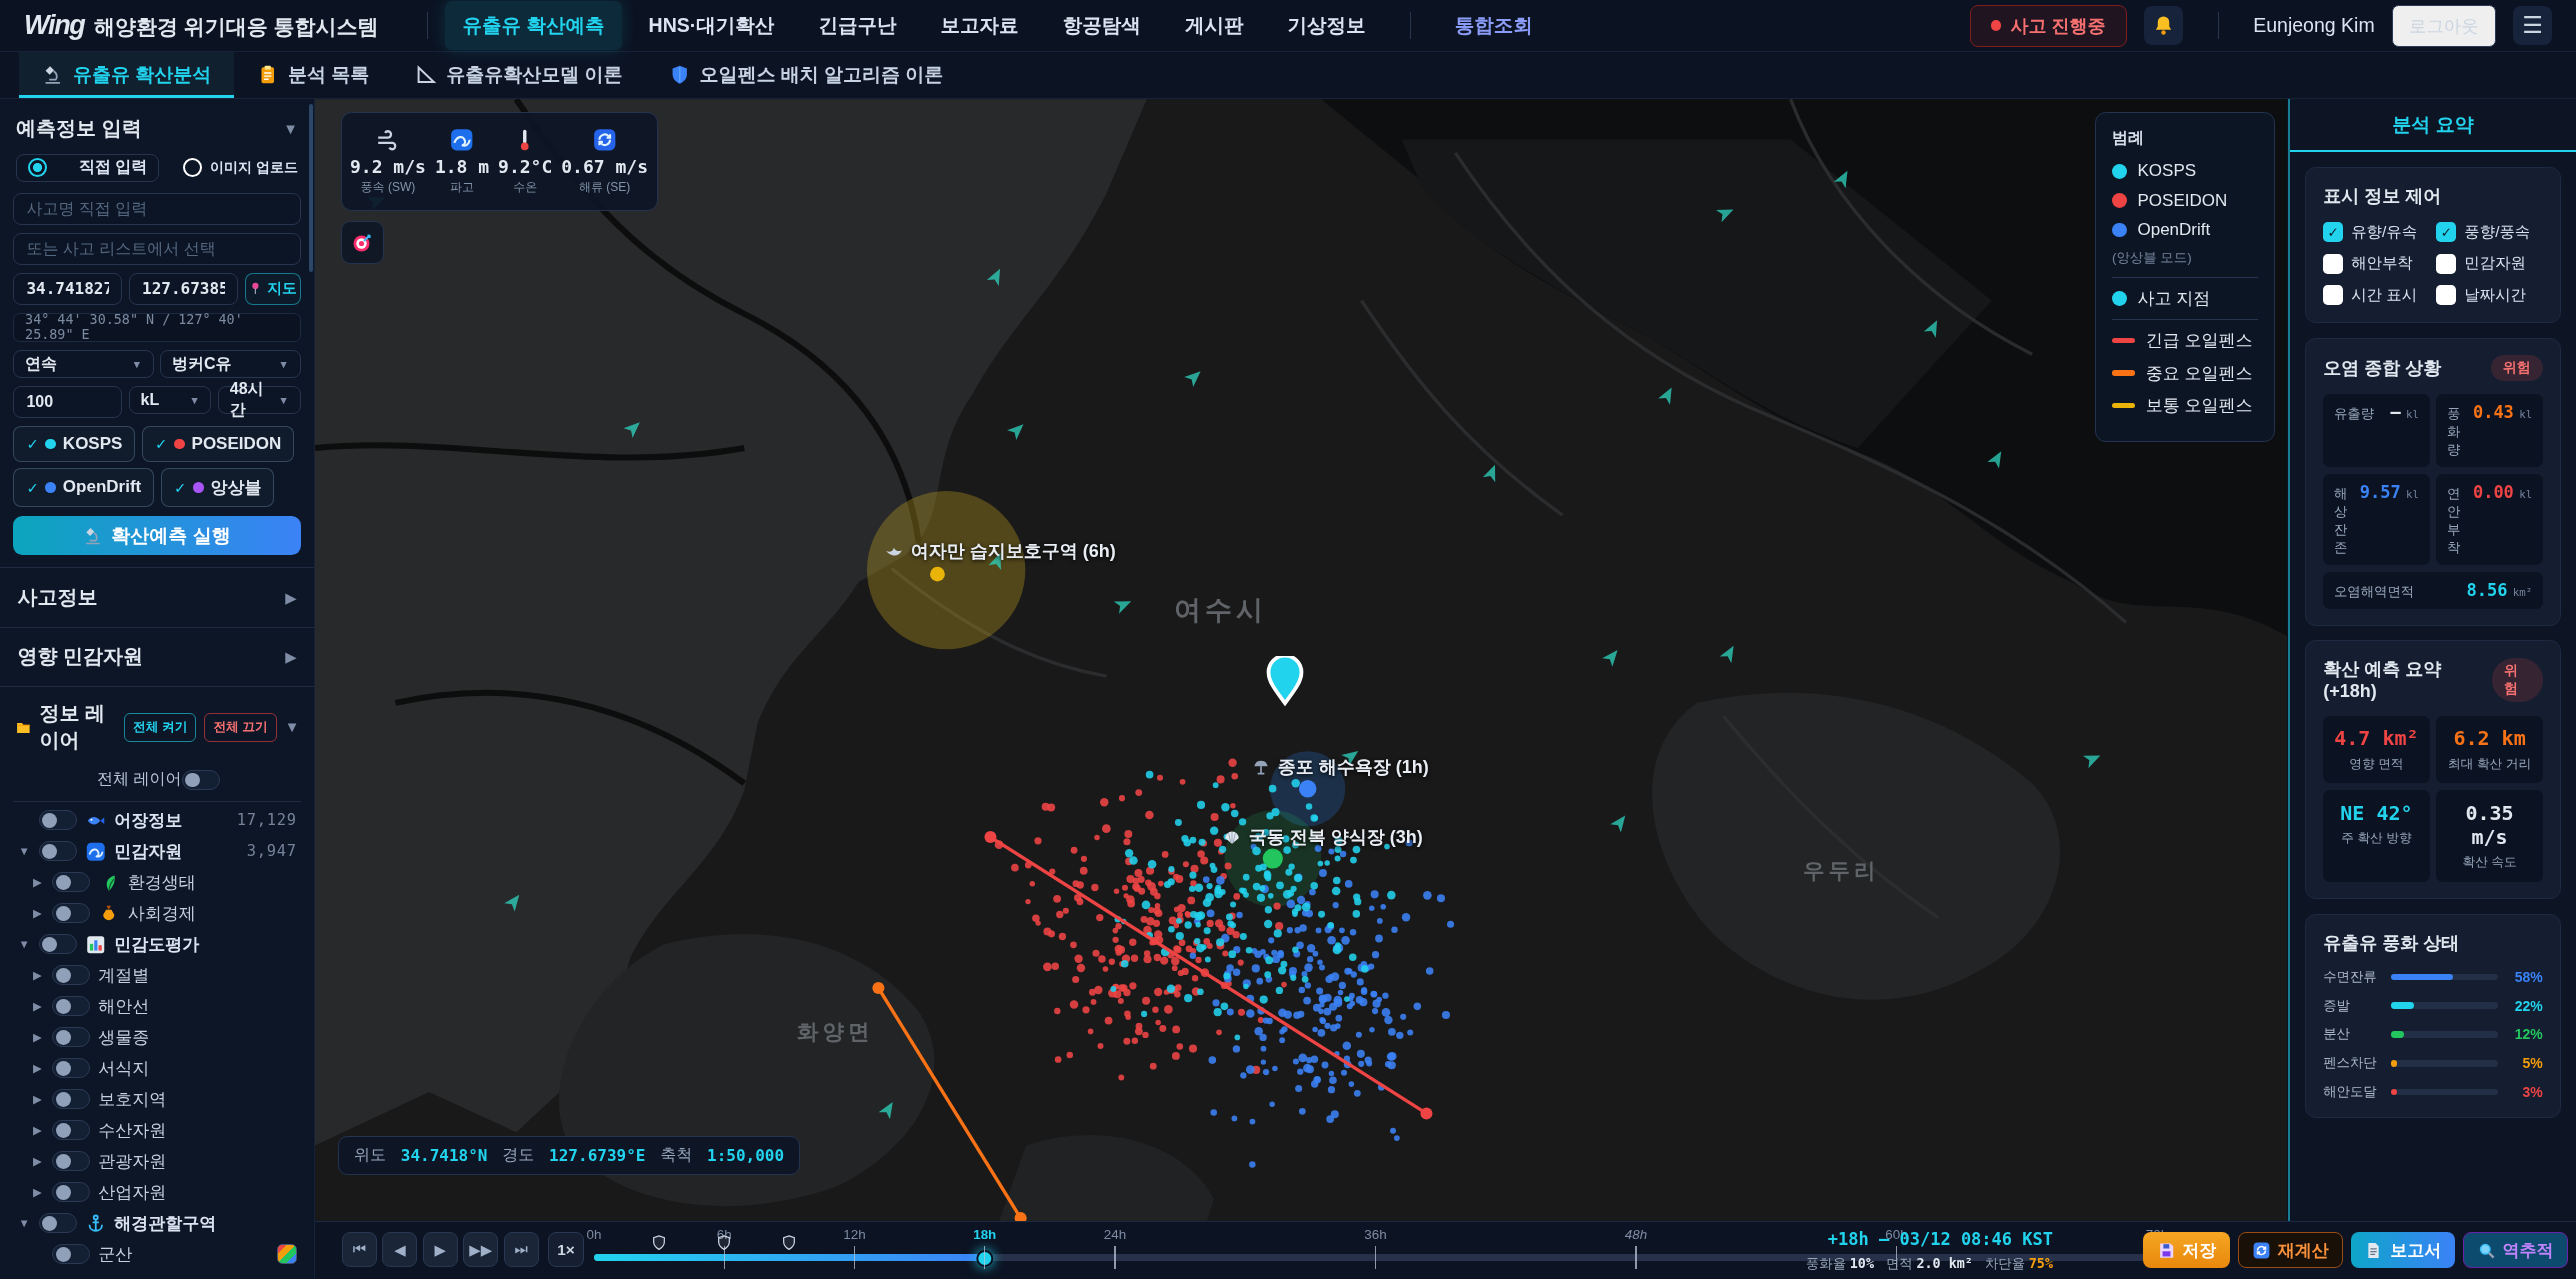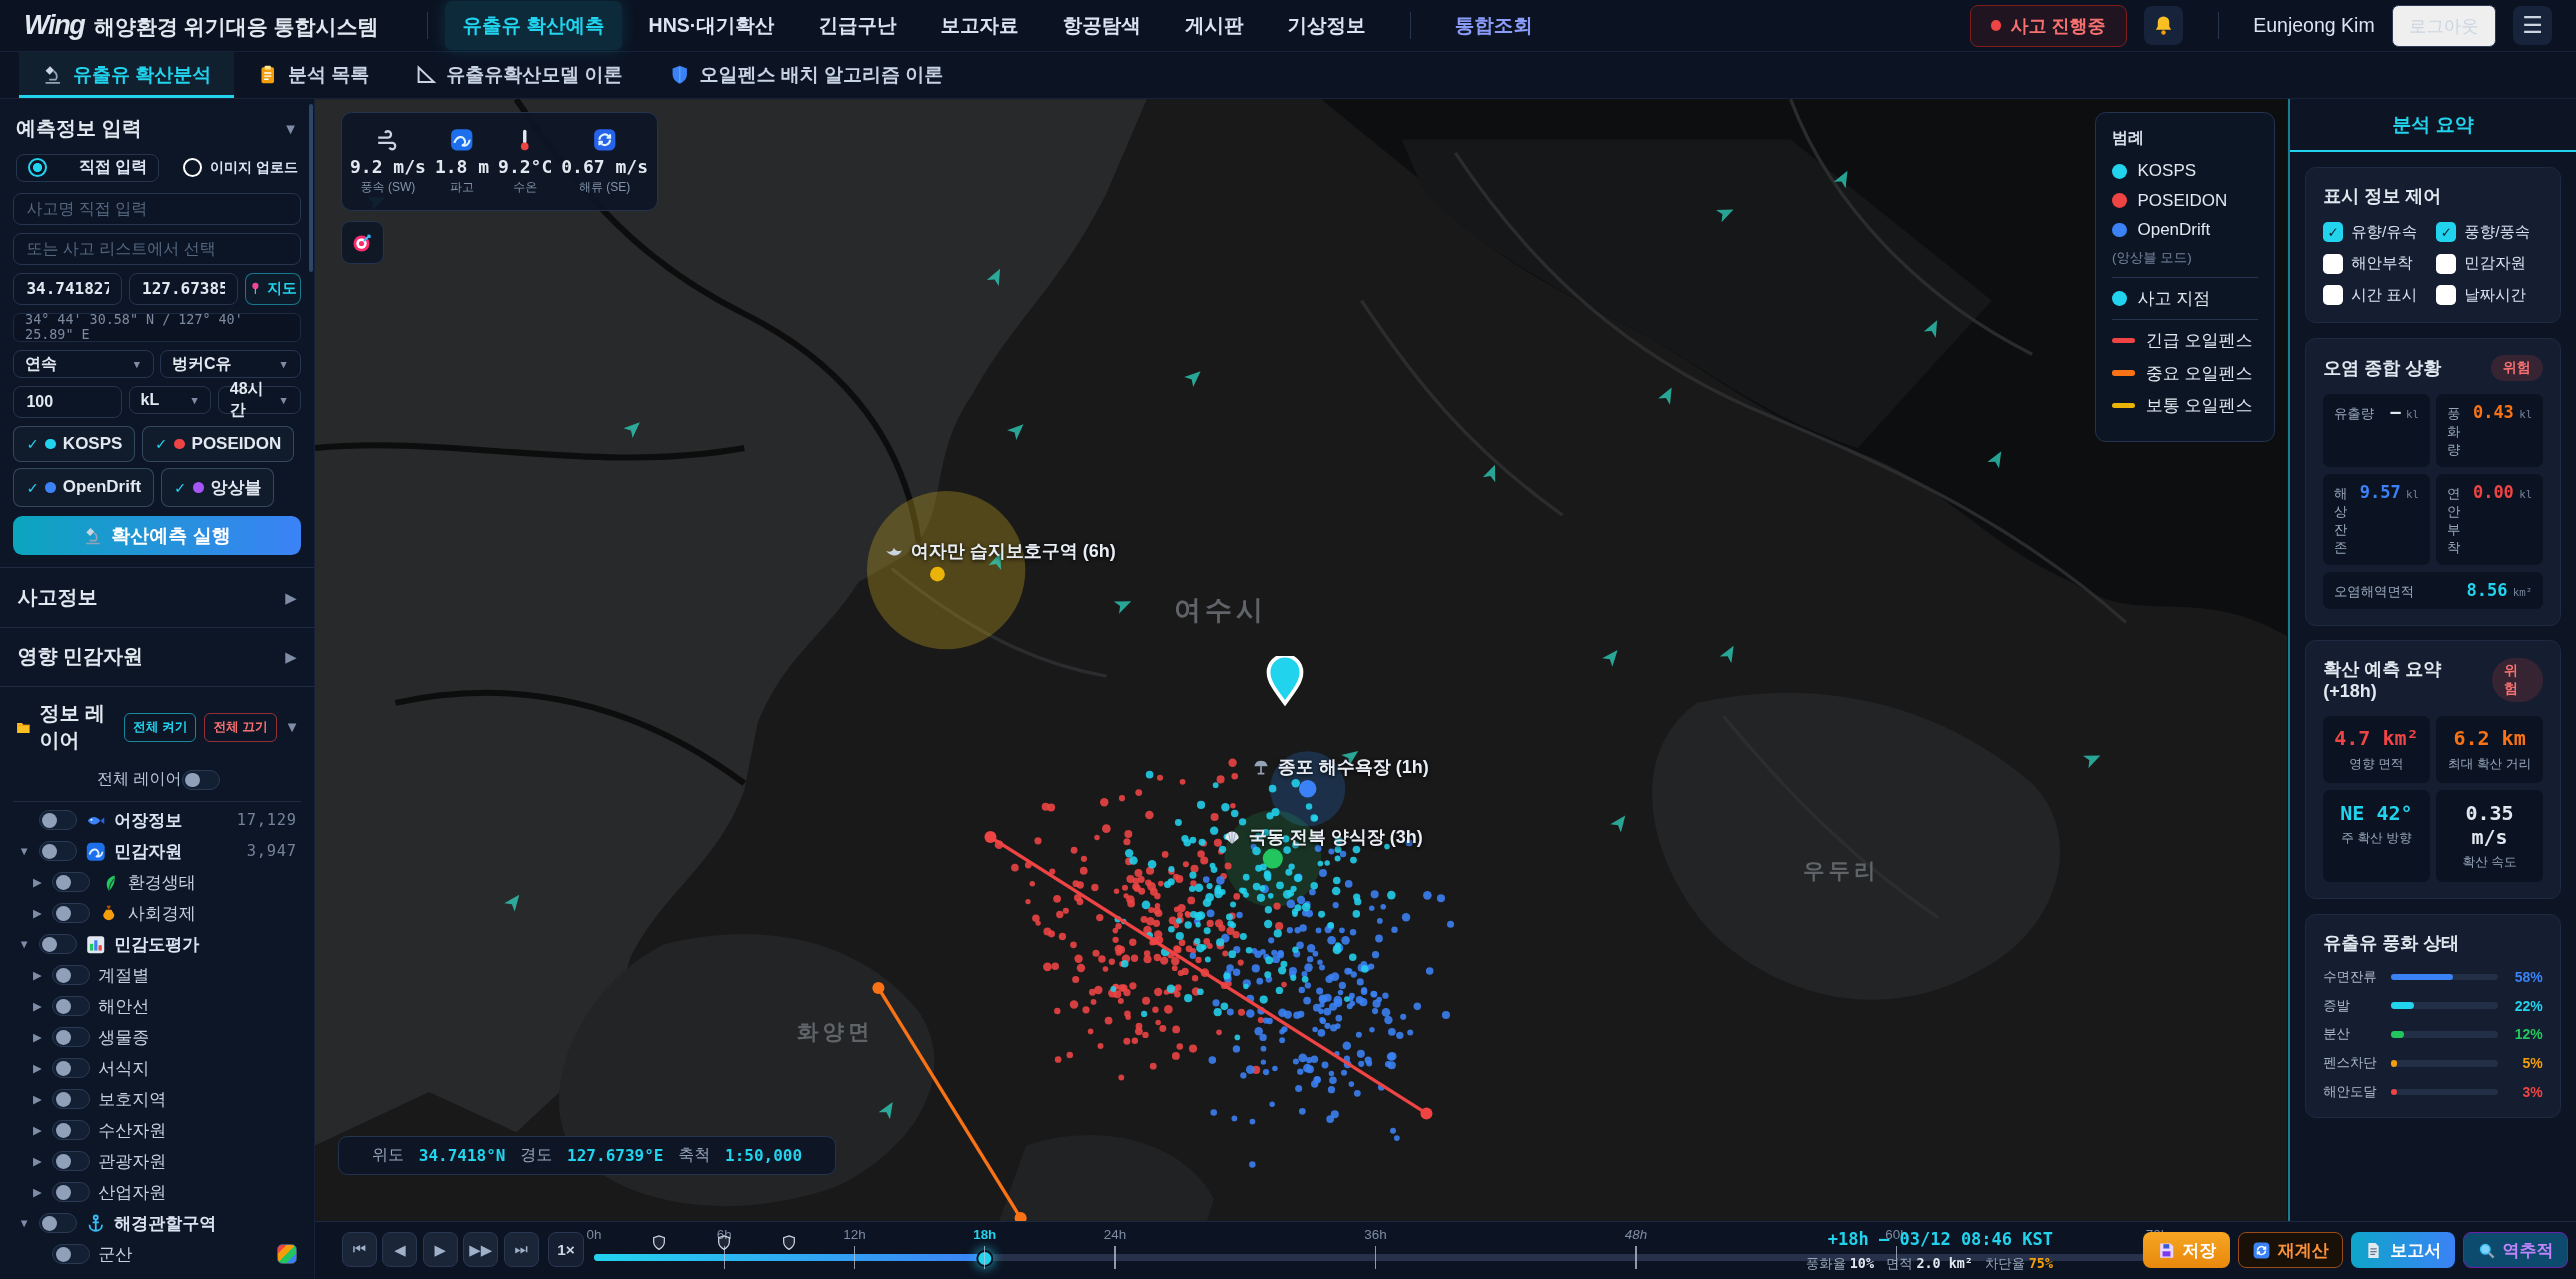--- a/index.html
+++ b/index.html
@@ -109,21 +109,21 @@
     border:0.7px solid #243350;display:flex;align-items:center;justify-content:center;cursor:pointer;z-index:5}
   #legend{position:absolute;right:12px;top:13.4px;width:180px;background:rgba(13,22,38,.94);border:0.7px solid #243350;
     border-radius:10.7px;padding:14.8px 16px;z-index:5}
   #legend .lt{font-size:16px;font-weight:bold;color:#d6deea;margin-bottom:12px}
   .lg-item{display:flex;align-items:center;gap:10.7px;font-size:17px;margin-bottom:9.4px;color:#e2e8f0}
   .lg-dot{width:14.8px;height:14.8px;border-radius:50%}
   .lg-note{color:#74829a;font-size:13.4px;margin:1.3px 0 4px 0}
   .lg-div{height:0.7px;background:#243350;margin:9.4px 0}
   .lg-line{width:23px;height:5.4px;border-radius:2.7px}
   #coordbar{position:absolute;left:23px;bottom:46px;background:rgba(13,22,38,.92);border:0.7px solid #243350;
-    border-radius:9.4px;height:39px;display:flex;align-items:center;gap:14.8px;padding:0 33px;font-size:16px;z-index:5}
+    border-radius:9.4px;height:39px;display:flex;align-items:center;gap:14.8px;padding:0 15px;font-size:16px;z-index:5}
   #coordbar .k{color:#97a6bb}
   #coordbar .v{color:var(--cyan);font-weight:bold}
   #acc-pin{position:absolute;z-index:4}
   
   #rightpanel{position:absolute;right:0;top:99px;width:288px;height:1122px;background:#0d1524;
     border-left:2px solid rgba(34,211,238,.55);overflow:hidden;z-index:20}
   #rp-title{font-size:19px;font-weight:bold;color:var(--cyan);text-align:center;padding:13.4px 0 12px 0;
     border-bottom:2px solid var(--cyan)}
   .rp-card{background:var(--card2);border:0.7px solid #1d2a41;border-radius:10.7px;margin:14.8px 14.8px 0 14.8px;padding:16px 17.4px}
   .rp-card .ct{font-size:18px;font-weight:bold;display:flex;align-items:center;justify-content:space-between}

